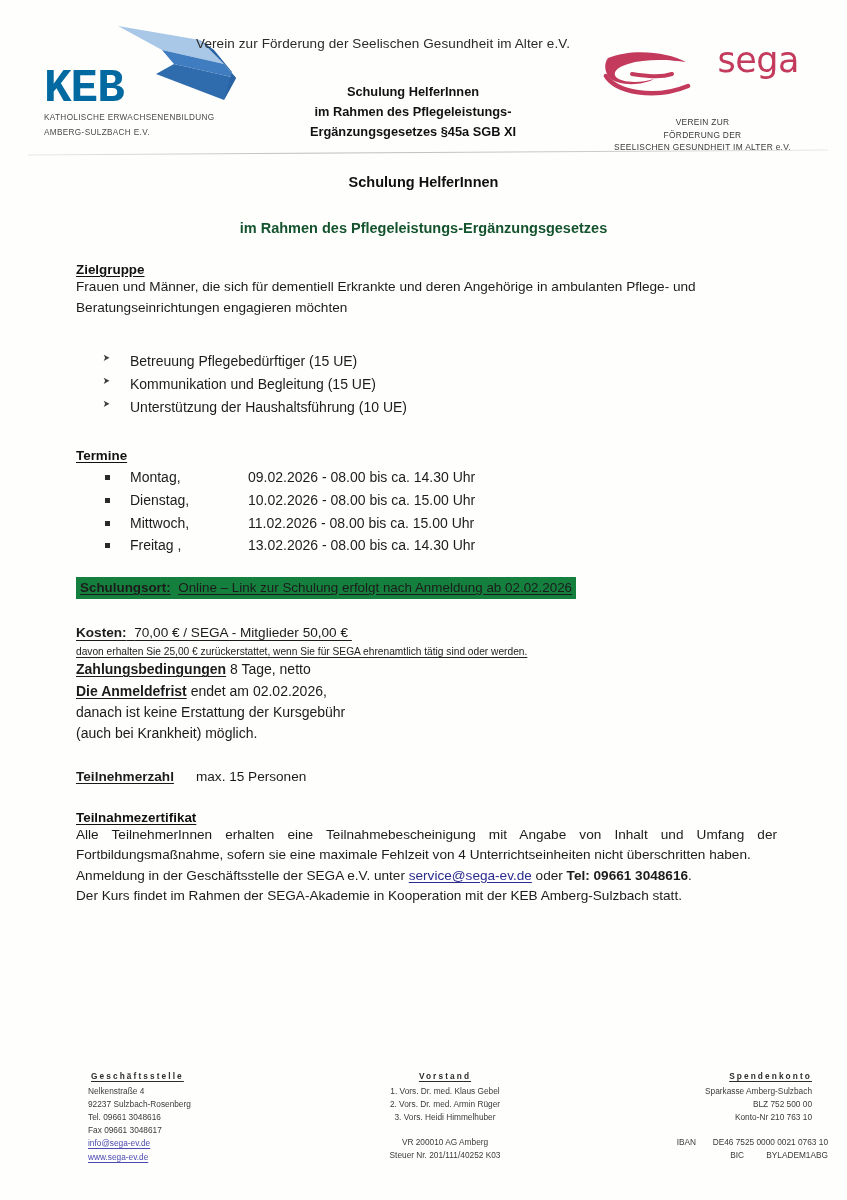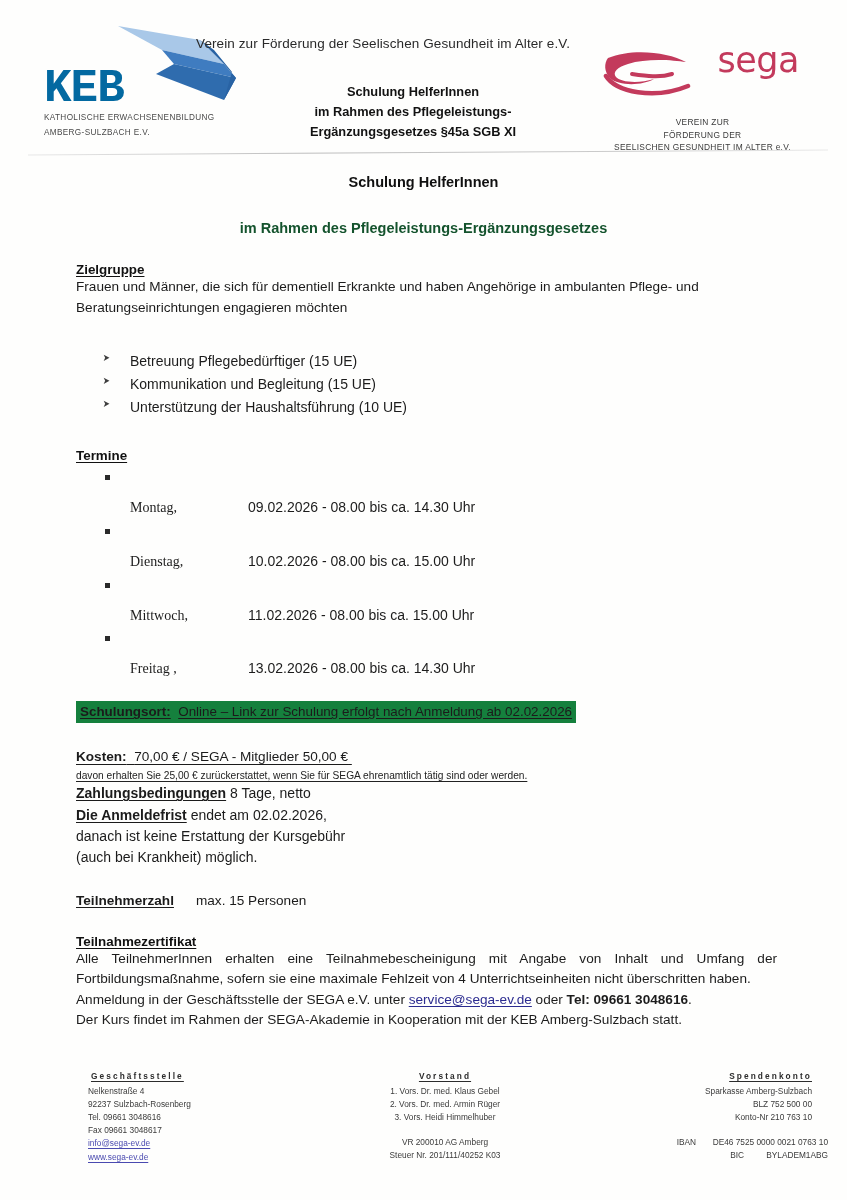--- a/index.html
+++ b/index.html
@@ -187,23 +187,22 @@
   ul.sq li::before {
     content: "";
     position: absolute;
     left: 3px; top: 9px;
     width: 5px; height: 5px;
     background: #2a2a2a;
   }
   ul.sq li .day {
     display: inline-block;
     width: 118px;
-    font-family: Liberation Serif, serif;
-  }
-  ul.sq li .date { display: inline-block; margin-top: 30px; }
+  }
+  ul.sq li .date { display: inline-block; }
 
   .highlight-row {
     margin-top: 20px;
     margin-left: 76px;
   }
   .highlight {
     display: inline-block;
     background: #15803d;
     padding: 2px 4px 3px 4px;
     font-size: 13.4px;
@@ -347,21 +346,21 @@
     <div class="header-rule"></div>
   </div>
 
   <div class="content">
 
     <div class="doc-h1">Schulung HelferInnen</div>
     <div class="doc-h2">im Rahmen des Pflegeleistungs-Ergänzungsgesetzes</div>
 
     <div class="block" style="margin-top:26px;">
       <div class="sec-head">Zielgruppe</div>
-      <div class="para">Frauen und Männer, die sich für dementiell Erkrankte und haben Angehörige in ambulanten Pflege- und Beratungseinrichtungen engagieren möchten</div>
+      <div class="para">Frauen und Männer, die sich für dementiell Erkrankte und deren Angehörige in ambulanten Pflege- und Beratungseinrichtungen engagieren möchten</div>
     </div>
 
     <div class="block" style="margin-top:32px;">
       <ul class="arrow">
         <li>Betreuung Pflegebedürftiger (15 UE)</li>
         <li>Kommunikation und Begleitung (15 UE)</li>
         <li>Unterstützung der Haushaltsführung (10 UE)</li>
       </ul>
     </div>
 

